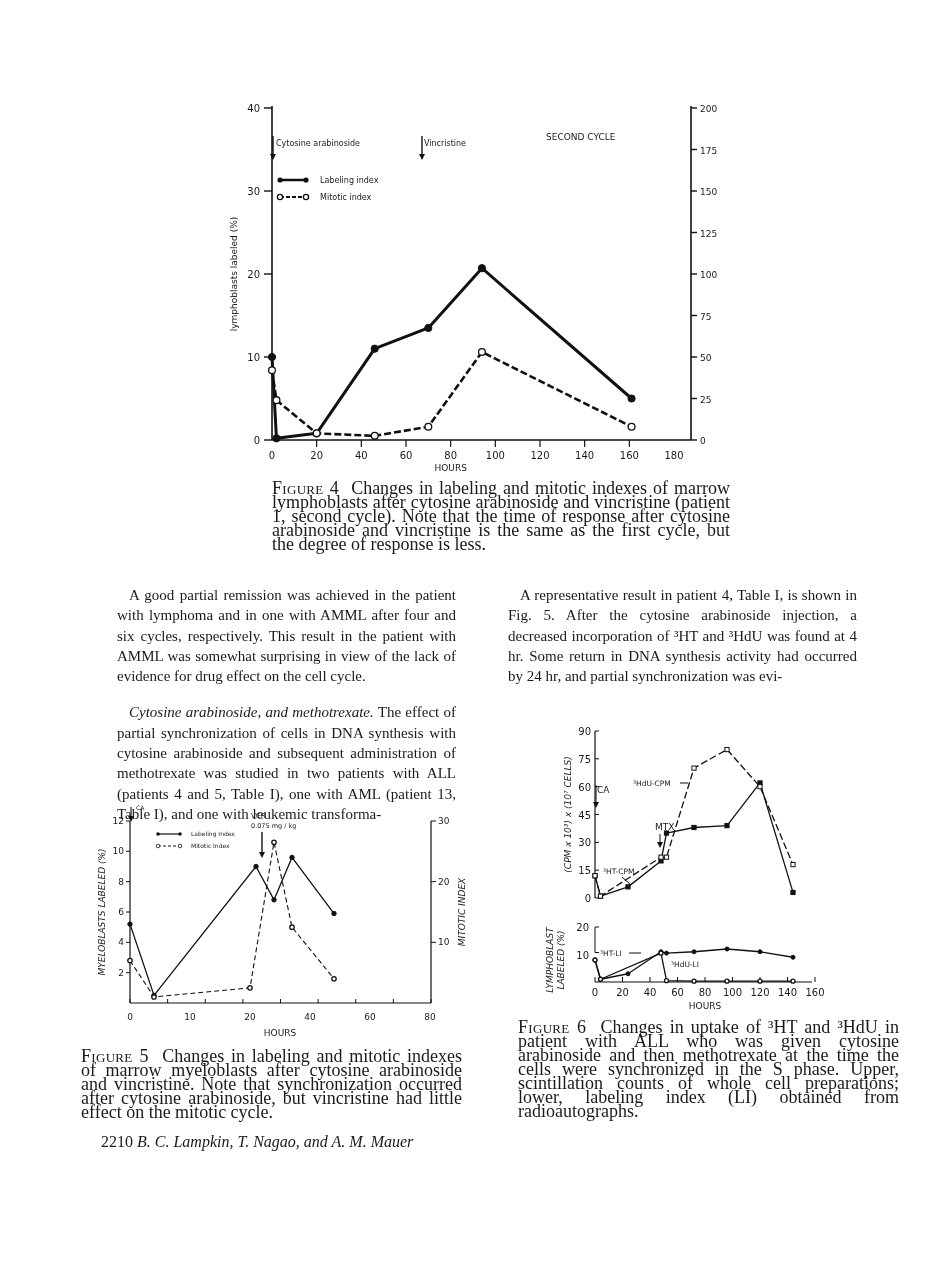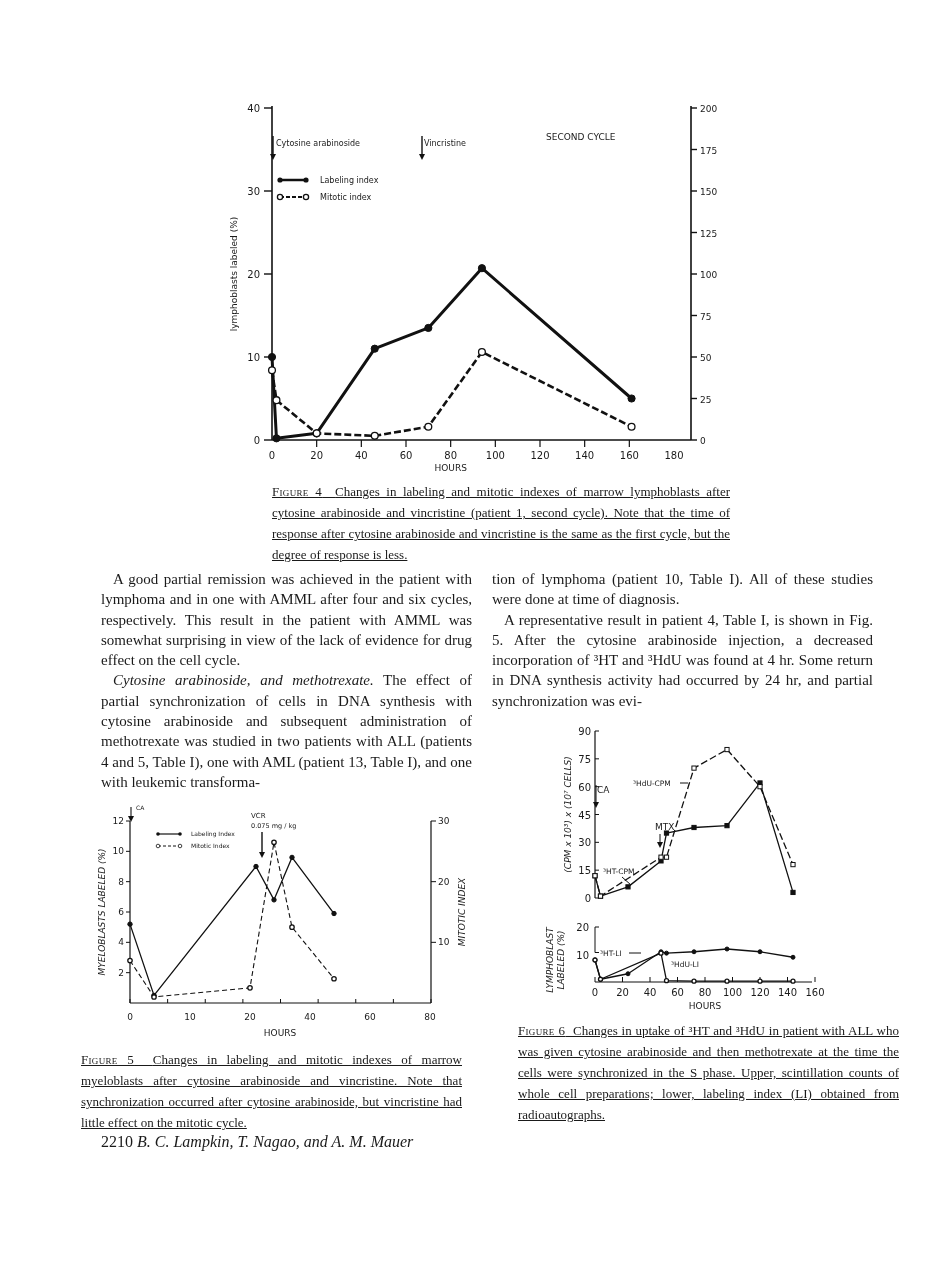--- a/index.html
+++ b/index.html
@@ -1,23 +1,23 @@
 <!DOCTYPE html>
 <html><head>
 <meta charset="utf-8">
 <style>
   html, body { margin: 0; padding: 0; background: #ffffff; }
   body { width: 936px; height: 1261px; position: relative; overflow: hidden;
          font-family: "Liberation Serif", "DejaVu Serif", serif; color: #1a1a1a; }
   svg { position: absolute; left: 0; top: 0; overflow: visible; }
   .chart-text { font-family: "DejaVu Sans", "Liberation Sans", sans-serif; fill: #1a1a1a; }
-  .caption { position: absolute; font-size: 13px; line-height: 21px; text-align: justify; text-decoration: underline; }
+  .caption { position: absolute; font-size: 18px; line-height: 14px; text-align: justify; }
   .caption .sc { font-variant: small-caps; letter-spacing: 0.3px; }
   .body-col { position: absolute; font-size: 15px; line-height: 20.3px; text-align: justify; }
-  .body-col p { margin: 0; }
+  .body-col p { margin: 16px; }
   .body-col p.indent { text-indent: 12px; }
   .footer { position: absolute; left: 101px; top: 1133px; font-size: 16px; }
   .footer .pg { }
   .footer .authors { font-style: italic; margin-top: 12px; }
 </style>
 </head>
 <body>
 
 <svg id="fig-svg" width="936" height="1261">
     <g>
@@ -275,21 +275,20 @@
   <span class="sc">Figure 4</span>&nbsp;
   <span>Changes in labeling and mitotic indexes of marrow lymphoblasts after cytosine arabinoside and vincristine (patient 1, second cycle). Note that the time of response after cytosine arabinoside and vincristine is the same as the first cycle, but the degree of response is less.</span>
 </div>
 
 <div class="body-col" style="left:101px; top:569px; width:371px;">
   <p class="indent">A good partial remission was achieved in the patient with lymphoma and in one with AMML after four and six cycles, respectively. This result in the patient with AMML was somewhat surprising in view of the lack of evidence for drug effect on the cell cycle.</p>
   <p class="indent"><i>Cytosine arabinoside, and methotrexate.</i><span> The effect of partial synchronization of cells in DNA synthesis with cytosine arabinoside and subsequent administration of methotrexate was studied in two patients with ALL (patients 4 and 5, Table I), one with AML (patient 13, Table I), and one with leukemic transforma-</span></p>
 </div>
 
 <div class="body-col" style="left:492px; top:569px; width:381px;">
-  <p>tion of lymphoma (patient 10, Table I). All of these studies were done at time of diagnosis.</p>
   <p class="indent">A representative result in patient 4, Table I, is shown in Fig. 5. After the cytosine arabinoside injection, a decreased incorporation of ³HT and ³HdU was found at 4 hr. Some return in DNA synthesis activity had occurred by 24 hr, and partial synchronization was evi-</p>
 </div>
 
 <div class="caption" style="left:81px; top:1049px; width:381px;">
   <span class="sc">Figure 5</span>&nbsp;
   <span>Changes in labeling and mitotic indexes of marrow myeloblasts after cytosine arabinoside and vincristine. Note that synchronization occurred after cytosine arabinoside, but vincristine had little effect on the mitotic cycle.</span>
 </div>
 
 <div class="caption" style="left:518px; top:1020px; width:381px;">
   <span class="sc">Figure 6</span>&nbsp;

